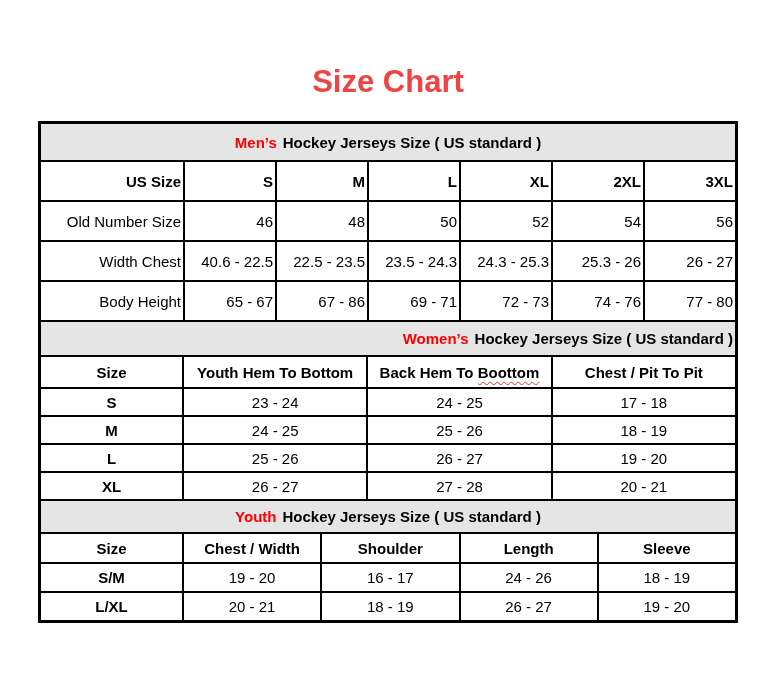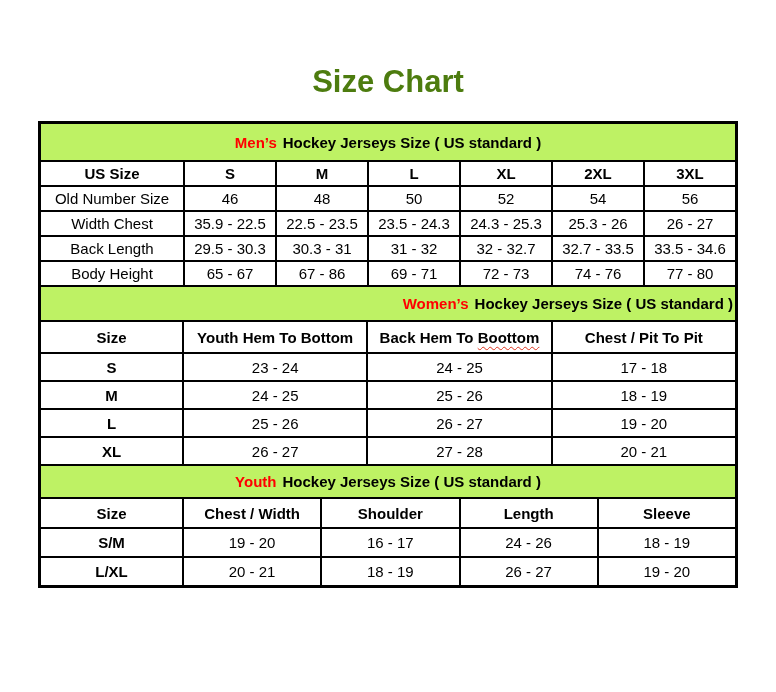--- a/index.html
+++ b/index.html
@@ -10,21 +10,21 @@
     overflow: hidden;
     font-family: "Liberation Sans", "DejaVu Sans", sans-serif;
     color: #000000;
   }
   .title {
     position: absolute;
     top: 64px; left: 0; right: 0;
     text-align: center;
     font-size: 31px;
     font-weight: 700;
-    color: #4d7c0f;
+    color: #ef4444;
     letter-spacing: 0px;
   }
   .chart {
     position: absolute;
     left: 38px; top: 121px;
     width: 700px;
     border: 1px solid #000;
   }
   table.sec {
     width: 100%;
@@ -37,35 +37,35 @@
     vertical-align: middle;
     font-size: 15px;
     padding: 0 2px;
     overflow: hidden;
     white-space: nowrap;
   }
   
   table.sec.joined tr:first-child th { border-top: none; }
 
   th.band {
-    background: #bef264;
+    background: #e5e5e5;
     font-size: 17px;
     font-weight: 700;
   }
   .hl { color: #FF0000; font-weight: 700; }
   .bandrest { margin-left: 6px; color: #000; font-weight: 700; }
 
   tr.colhead th { font-weight: 700; }
   td { font-weight: 400; }
   td.lbl { font-weight: 400; }
   table.women td.lbl, table.youth td.lbl { font-weight: 700; }
 
   
   table.men th.band { height: 38px; }
-  table.men tr.colhead th, table.men td { height: 25px; }
+  table.men tr.colhead th, table.men td { height: 40px; text-align: right; }
   table.men col.c0 { width: 144px; }
 
   table.women th.band { height: 34px; text-align: right; }
   table.women tr.colhead th { height: 32px; }
   table.women td { height: 28px; }
   table.women col.c0 { width: 143px; }
 
   table.youth th.band { height: 32px; }
   table.youth tr.colhead th { height: 30px; }
   table.youth td { height: 29px; }
@@ -109,35 +109,26 @@
       <td class="lbl">Old Number Size</td>
       <td>46</td>
       <td>48</td>
       <td>50</td>
       <td>52</td>
       <td>54</td>
       <td>56</td>
     </tr>
     <tr>
       <td class="lbl">Width Chest</td>
-      <td>35.9 - 22.5</td>
+      <td>40.6 - 22.5</td>
       <td>22.5 - 23.5</td>
       <td>23.5 - 24.3</td>
       <td>24.3 - 25.3</td>
       <td>25.3 - 26</td>
       <td>26 - 27</td>
-    </tr>
-    <tr>
-      <td class="lbl">Back Length</td>
-      <td>29.5 - 30.3</td>
-      <td>30.3 - 31</td>
-      <td>31 - 32</td>
-      <td>32 - 32.7</td>
-      <td>32.7 - 33.5</td>
-      <td>33.5 - 34.6</td>
     </tr>
     <tr>
       <td class="lbl">Body Height</td>
       <td>65 - 67</td>
       <td>67 - 86</td>
       <td>69 - 71</td>
       <td>72 - 73</td>
       <td>74 - 76</td>
       <td>77 - 80</td>
     </tr>

